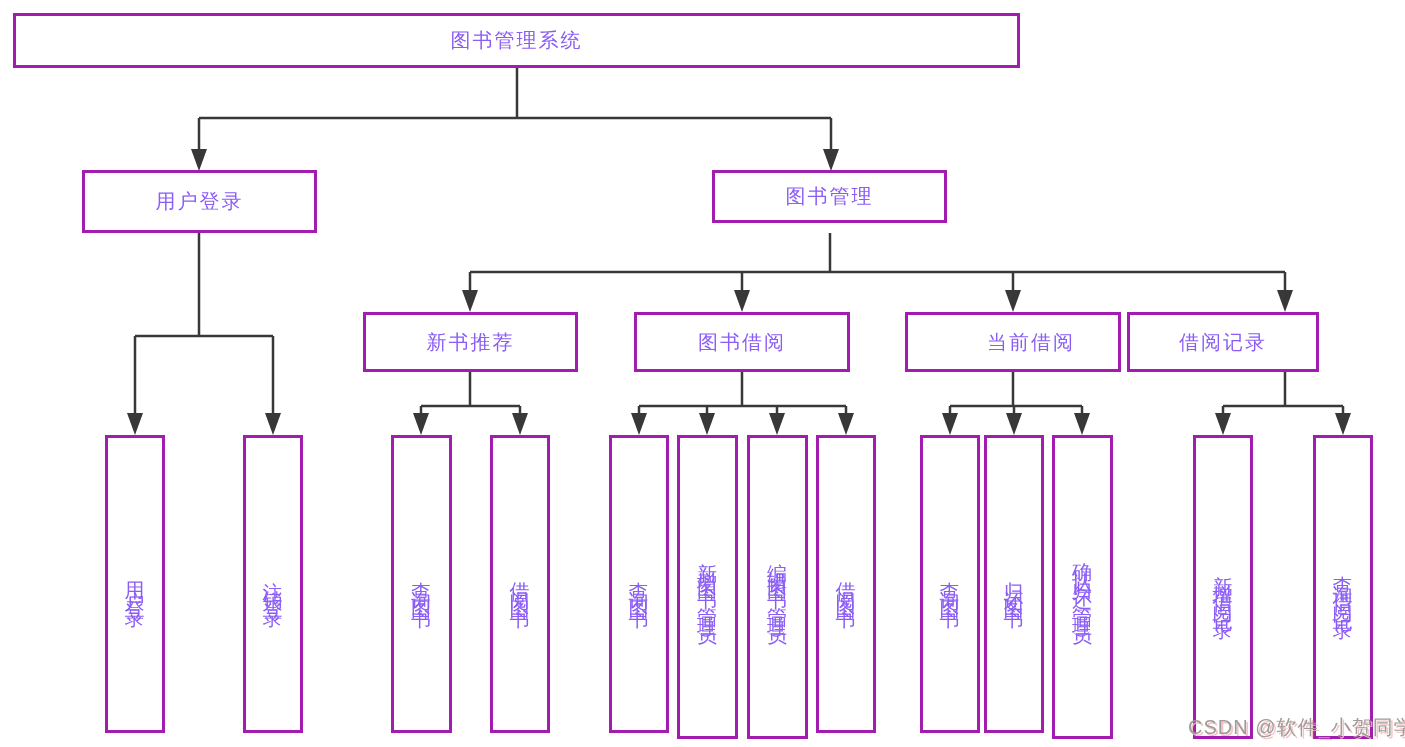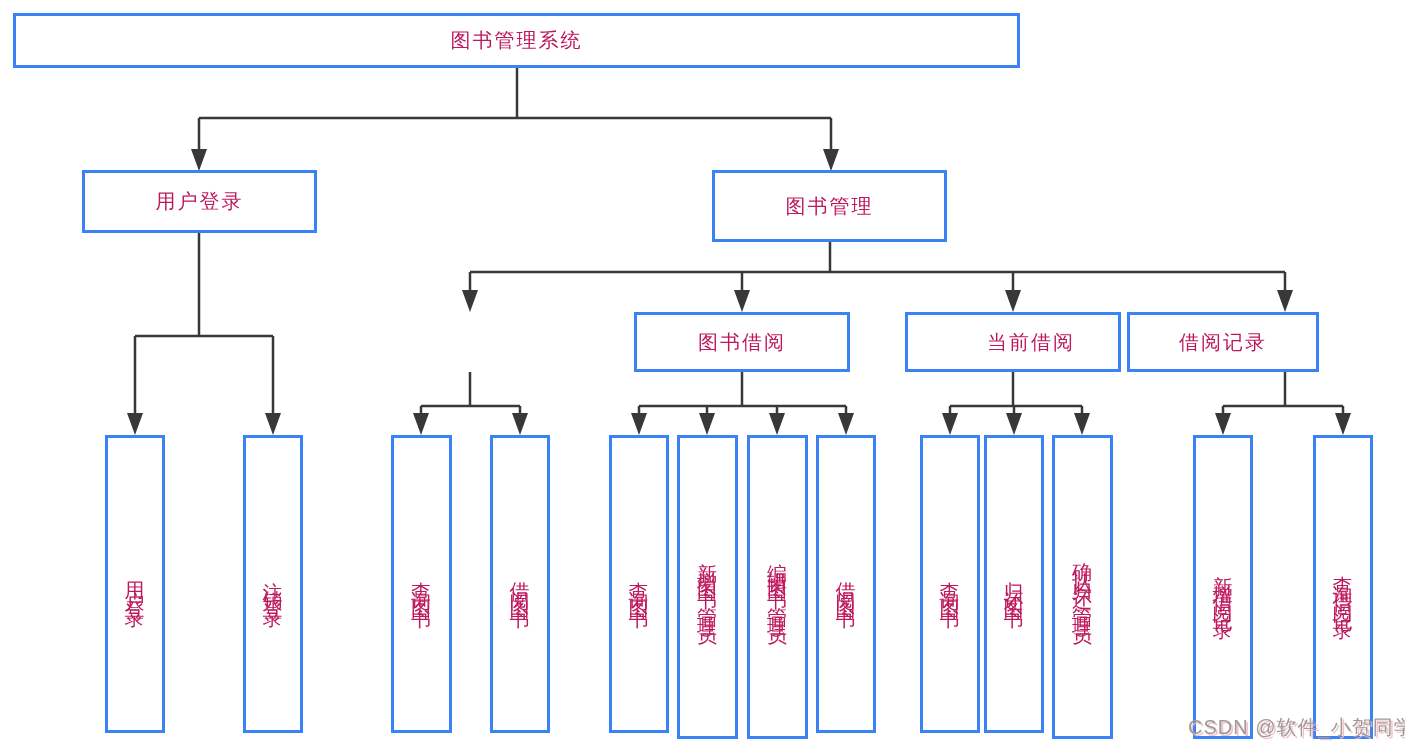--- a/index.html
+++ b/index.html
@@ -8,25 +8,25 @@
     width:1405px;height:747px;
     background:#ffffff;
     font-family:"Liberation Sans","DejaVu Sans",sans-serif;
     overflow:hidden;
   }
   .connectors{position:absolute;left:0;top:0;width:1405px;height:747px;}
   .box{
     position:absolute;
     box-sizing:border-box;
     background:#ffffff;
-    border:3px solid #3b82f6;
+    border:3px solid #a21caf;
     display:flex;
     align-items:center;
     justify-content:center;
-    color:#be185d;
+    color:#8b5cf6;
   }
   .h{font-size:20px;letter-spacing:2px;white-space:nowrap;}
   .v{
     writing-mode:vertical-rl;
     text-orientation:mixed;
     font-size:20px;
     letter-spacing:9px;
     line-height:1;
   }
   .watermark{
@@ -88,22 +88,23 @@
       <polygon points="1074,413 1090,413 1082,435"></polygon>
 
       <polygon points="1215,413 1231,413 1223,435"></polygon>
       <polygon points="1335,413 1351,413 1343,435"></polygon>
     </g>
   </svg>
 
   <div class="box h" style="left:13px;top:13px;width:1007px;height:55px;">图书管理系统</div>
 
   <div class="box h" style="left:82px;top:170px;width:235px;height:63px;">用户登录</div>
-  <div class="box h" style="left:712px;top:170px;width:235px;height:72px;">图书管理</div>
+  <div class="box h" style="left:712px;top:170px;width:235px;height:53px;">图书管理</div>
 
+  <div class="box h" style="left:363px;top:312px;width:215px;height:60px;">新书推荐</div>
   <div class="box h" style="left:634px;top:312px;width:216px;height:60px;text-align:right;">图书借阅</div>
   <div class="box h" style="left:905px;top:312px;width:216px;height:60px;padding-left:36px;">当前借阅</div>
   <div class="box h" style="left:1127px;top:312px;width:192px;height:60px;">借阅记录</div>
 
   <div class="box v" style="left:105px;top:435px;width:60px;height:298px;">用户登录</div>
   <div class="box v" style="left:243px;top:435px;width:60px;height:298px;">注销登录</div>
 
   <div class="box v" style="left:391px;top:435px;width:61px;height:298px;">查询图书</div>
   <div class="box v" style="left:490px;top:435px;width:60px;height:298px;">借阅图书</div>
 

